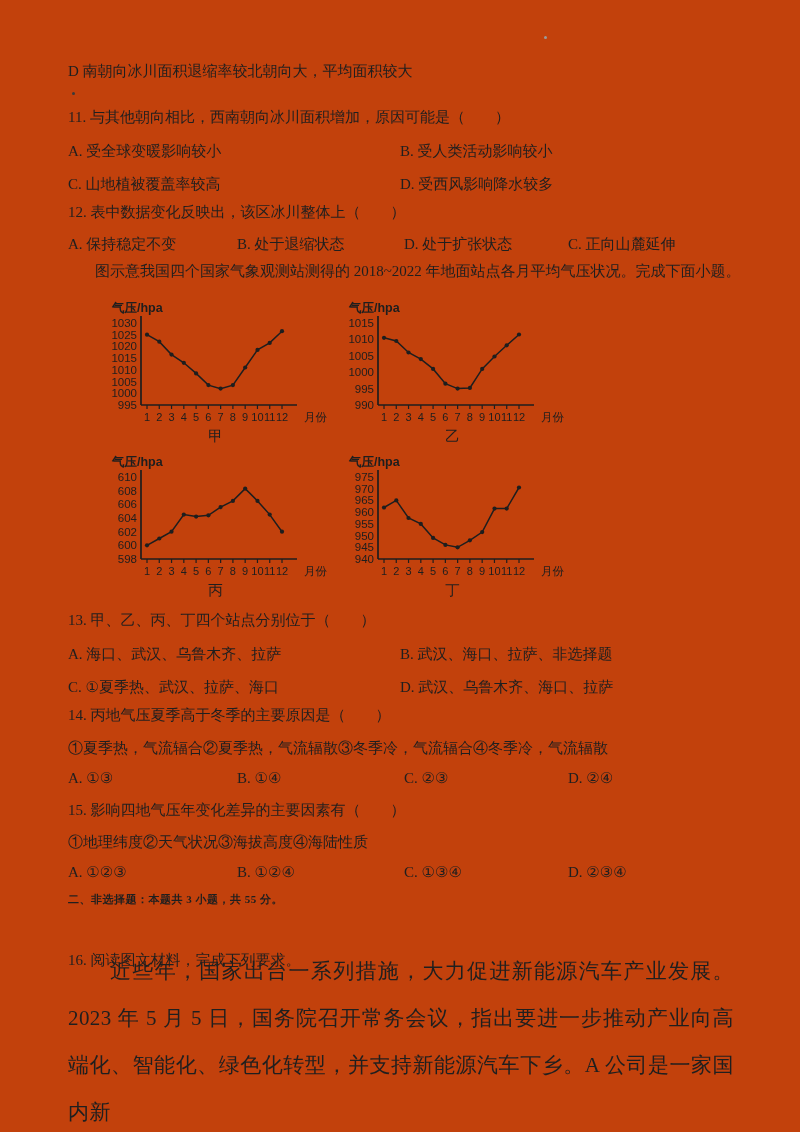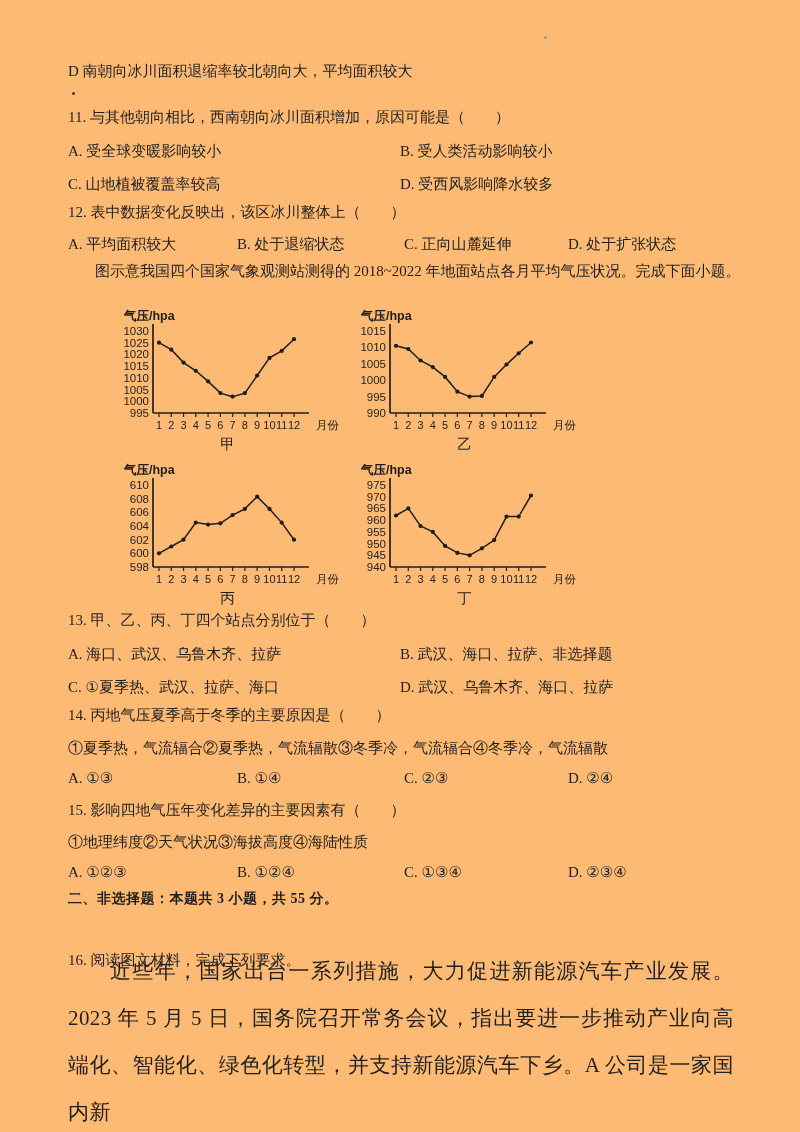--- a/index.html
+++ b/index.html
@@ -2,30 +2,30 @@
 <html><head>
 <meta charset="utf-8">
 <style>
   * { margin:0; padding:0; box-sizing:border-box; }
   html,body { background:#ffffff; }
   body {
     width:800px; height:1132px; position:relative; overflow:hidden;
     font-family:"Liberation Serif","DejaVu Serif",serif;
     color:#1f1f1f; font-size:15px;
   }
-  .page { position:absolute; inset:0; width:800px; height:1132px; background:#fdba74; }
+  .page { position:absolute; inset:0; width:800px; height:1132px; background:#c2410c; }
   .abs { position:absolute; left:68px; width:666px; line-height:32px; white-space:nowrap; }
   .row2 { display:grid; grid-template-columns:332px auto; }
   .row4 { display:grid; grid-template-columns:169px 167px 164px auto; }
   .indent1 { text-indent:27px; }
-  .section-heading { font-weight:bold; font-size:14px; letter-spacing:0.5px; }
+  .section-heading { font-weight:bold; font-size:11px; letter-spacing:0.5px; }
   .para { white-space:normal; line-height:47px; text-align:justify; text-indent:2em; font-size:21px; letter-spacing:0.4px; }
   .charts-grid {
-    position:absolute; left:108px; top:299px; width:478px;
-    display:grid; grid-template-columns:237px 237px; grid-row-gap:8px;margin-top:8px;
+    position:absolute; left:96px; top:299px; width:478px;
+    display:grid; grid-template-columns:237px 237px; grid-row-gap:8px;
   }
   .chart-svg { display:block; font-family:"Liberation Sans","DejaVu Sans",sans-serif; }
   .stray-dot-top { position:absolute; left:544px; top:36px; width:3px; height:3px; background:#9a9a9a; border-radius:50%; }
   .stray-dot-d { position:absolute; left:72px; top:92px; width:3px; height:3px; background:#3a3a3a; border-radius:50%; }
 </style>
 </head>
 <body>
 
 <div class="page">
 
@@ -39,24 +39,24 @@
     <span>C. 山地植被覆盖率较高</span>
     <span>D. 受西风影响降水较多</span>
   </div>
   <div class="abs row2" style="top:135px">
     <span>A. 受全球变暖影响较小</span>
     <span>B. 受人类活动影响较小</span>
   </div>
 
   <div class="abs" style="top:196px">12. 表中数据变化反映出，该区冰川整体上（　　）</div>
   <div class="abs row4" style="top:228px">
-    <span>A. 平均面积较大</span>
+    <span>A. 保持稳定不变</span>
     <span>B. 处于退缩状态</span>
+    <span>D. 处于扩张状态</span>
     <span>C. 正向山麓延伸</span>
-    <span>D. 处于扩张状态</span>
   </div>
 
   <div class="abs indent1" style="top:255px">图示意我国四个国家气象观测站测得的 2018~2022 年地面站点各月平均气压状况。完成下面小题。</div>
 
   <div class="charts-grid">
     <svg class="chart-svg" width="237" height="146" viewBox="0 0 237 146">
         <text x="16" y="13" font-size="12.5" fill="#1e1e1e" font-weight="bold">气压/hpa</text>
         <line x1="45" y1="17" x2="45" y2="106" stroke="#1e1e1e" stroke-width="1.7"></line>
         <line x1="45" y1="106" x2="201" y2="106" stroke="#1e1e1e" stroke-width="1.7"></line>
         <text x="41" y="110" font-size="11.5" text-anchor="end" fill="#1e1e1e">995</text>

